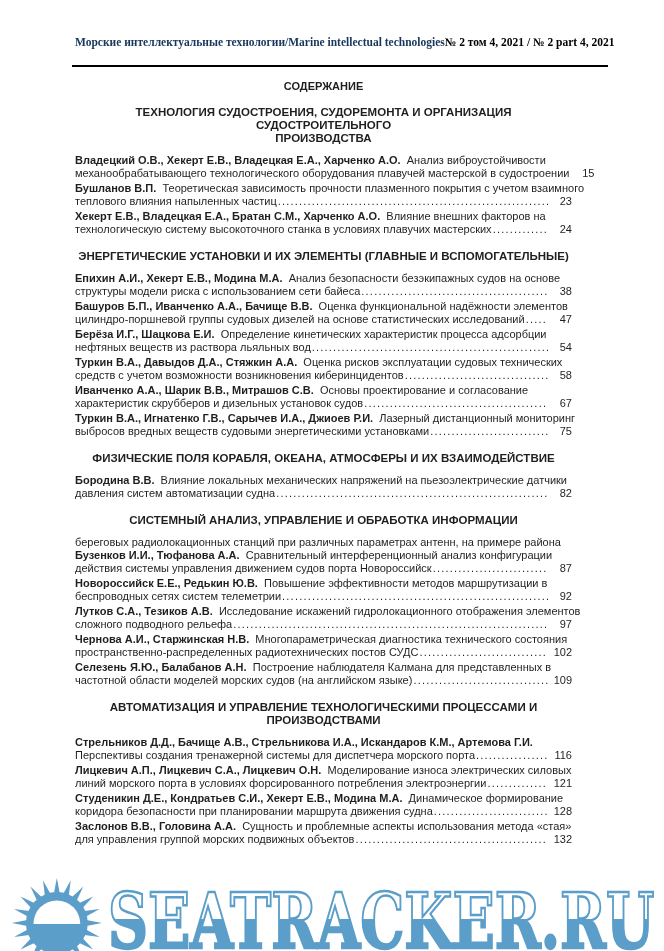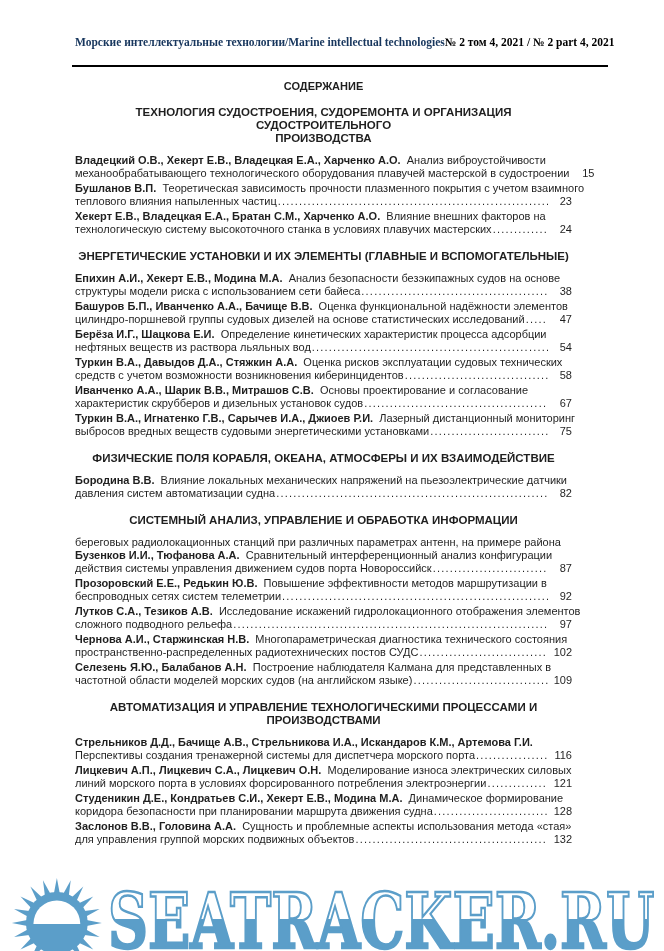--- a/index.html
+++ b/index.html
@@ -136,21 +136,21 @@
         <div class="entry">
           <div class="eline">береговых радиолокационных станций при различных параметрах антенн, на примере района</div>
           <div class="eline"><b>Бузенков И.И., Тюфанова А.А.</b>&nbsp; Сравнительный интерференционный анализ конфигурации</div>
           <div class="eline last">
             <span class="etext">действия системы управления движением судов порта Новороссийск</span>
             <span class="leader">................................................................................................................................................................................................................................................</span>
             <span class="pg">87</span>
           </div>
         </div>
         <div class="entry">
-          <div class="eline"><b>Прозоровский Е.Е., Редькин Ю.В.</b>&nbsp; Повышение эффективности методов маршрутизации в</div>
+          <div class="eline"><b>Новороссийск Е.Е., Редькин Ю.В.</b>&nbsp; Повышение эффективности методов маршрутизации в</div>
           <div class="eline last">
             <span class="etext">беспроводных сетях систем телеметрии</span>
             <span class="leader">................................................................................................................................................................................................................................................</span>
             <span class="pg">92</span>
           </div>
         </div>
         <div class="entry">
           <div class="eline"><b>Лутков С.А., Тезиков А.В.</b>&nbsp; Исследование искажений гидролокационного отображения элементов</div>
           <div class="eline last">
             <span class="etext">сложного подводного рельефа</span>

